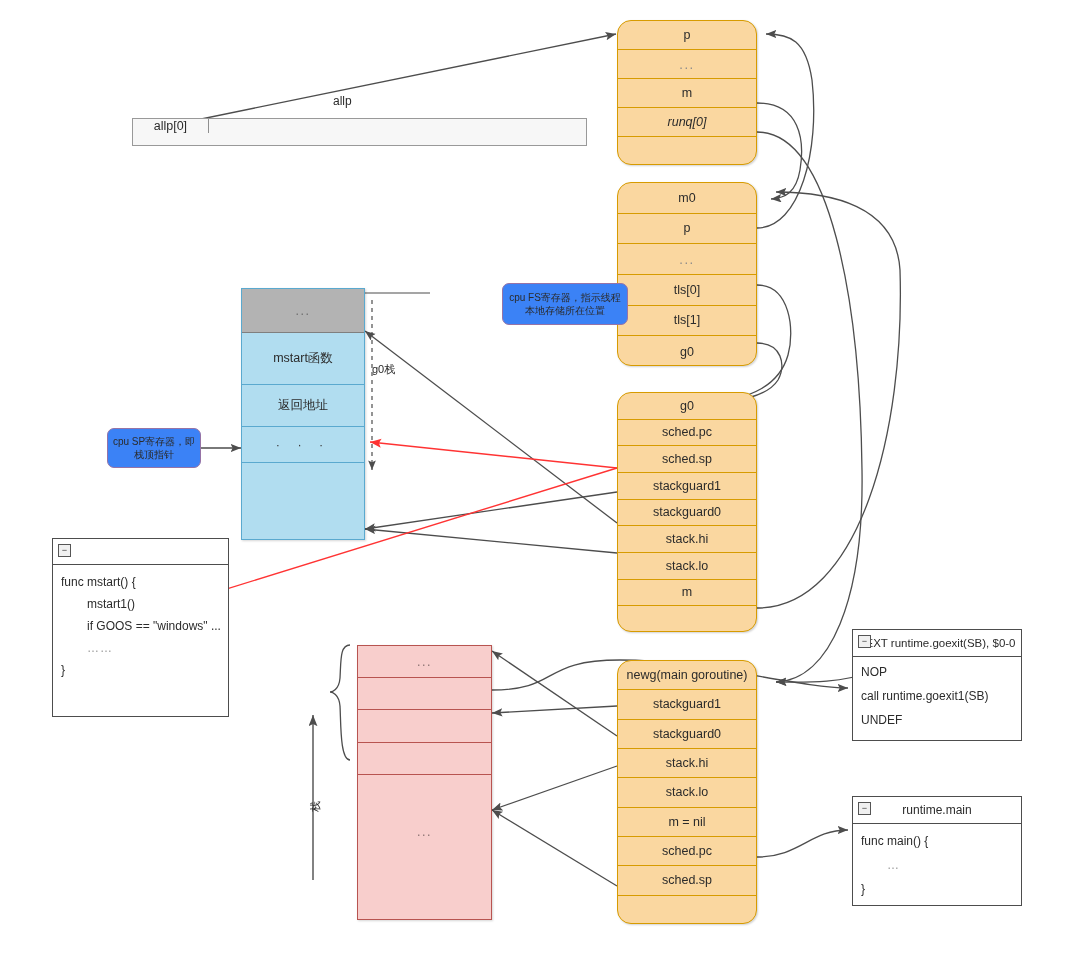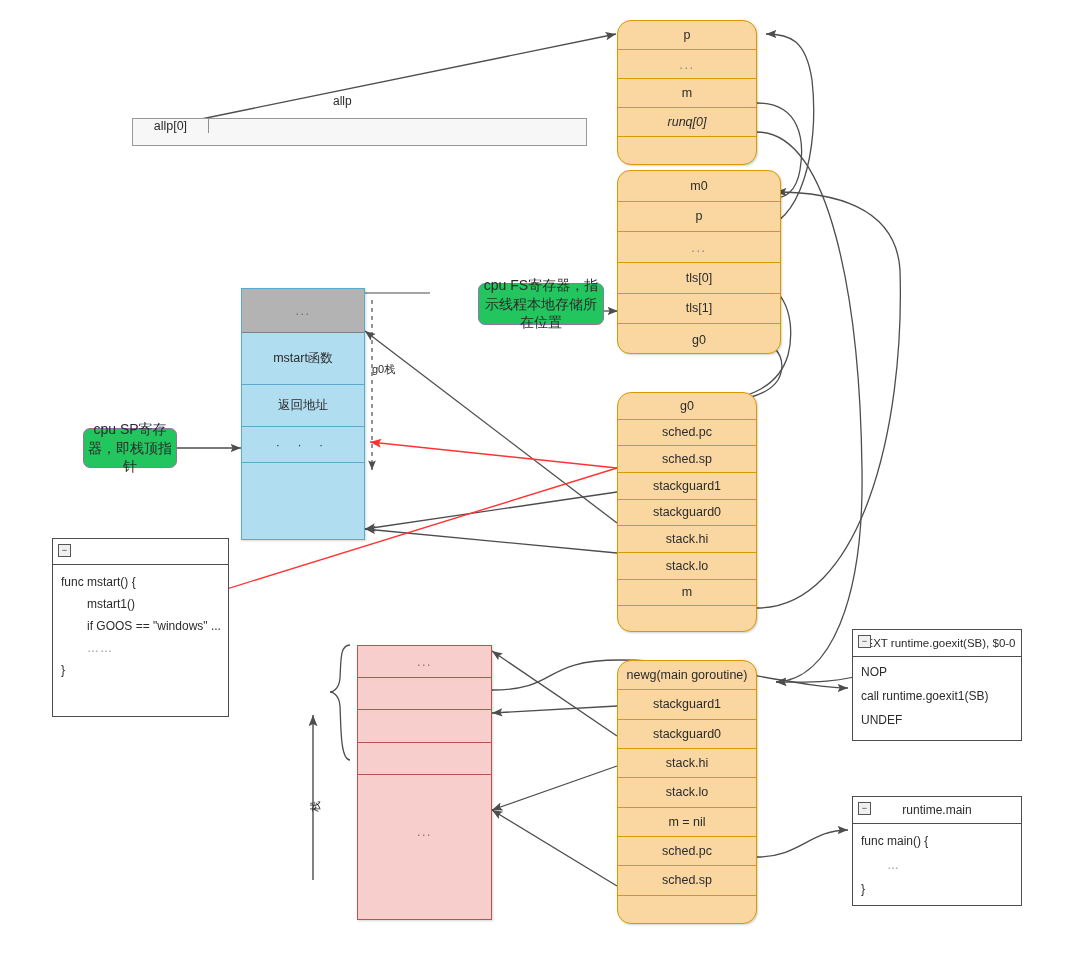--- a/index.html
+++ b/index.html
@@ -41,24 +41,24 @@
   
   .stack-pink{position:absolute;border:1.3px solid #b85450;box-sizing:border-box;
        background:#f8cecc;box-shadow:1px 1px 2px rgba(0,0,0,.16);}
   .stack-pink .row{box-sizing:border-box;border-bottom:1.2px solid #b85450;
        display:flex;align-items:center;justify-content:center;
        font-size:12.5px;color:#2b2b2b;white-space:nowrap;}
   .stack-pink .row:last-child{border-bottom:none;}
   .stack-pink .row.dots{color:#8a7070;letter-spacing:1.5px;}
 
   
-  .note{position:absolute;border:1.3px solid #9673a6;background:#22c55e;
+  .note{position:absolute;border:1.3px solid #9673a6;background:#3b82f6;
         border-radius:7px;box-sizing:border-box;display:flex;align-items:center;
-        justify-content:center;text-align:center;font-size:14px;line-height:1.35;
-        color:#2b2b2b;padding:2px 4px;}
+        justify-content:center;text-align:center;font-size:10px;line-height:1.35;
+        color:#2b2b2b;padding:2px 4px;margin-left:24px;}
 
   
   .code{position:absolute;border:1.2px solid #4d4d4d;background:#ffffff;
         box-sizing:border-box;}
   .code .title{height:26px;box-sizing:border-box;border-bottom:1.2px solid #4d4d4d;
         position:relative;display:flex;align-items:center;justify-content:center;
         font-size:12px;color:#2b2b2b;}
   .code .minus{position:absolute;left:5px;top:5px;width:11px;height:11px;
         border:1px solid #555;background:#f0f0f0;display:flex;align-items:center;
         justify-content:center;font-size:9px;line-height:9px;color:#333;}
@@ -154,21 +154,21 @@
     </div>
 
   <div class="struct" id="p-struct" style="left:617px;top:20px;width:140px;height:145px;">
       <div class="row" style="height: 29px;">p</div>
       <div class="row dots" style="height: 29px;">...</div>
       <div class="row" style="height: 29px;">m</div>
       <div class="row" style="height: 29px; font-style: italic;">runq[0]</div>
       <div class="row blank" style="height: 29px;"></div>
     </div>
 
-  <div class="struct" id="m0-struct" style="left:617px;top:170px;width:164px;height:184px;border-radius:13px;">
+  <div class="struct" id="m0-struct" style="left:617px;top:182px;width:140px;height:184px;">
       <div class="row" style="height: 30.6667px;">m0</div>
       <div class="row" style="height: 30.6667px;">p</div>
       <div class="row dots" style="height: 30.6667px;">...</div>
       <div class="row" style="height: 30.6667px;">tls[0]</div>
       <div class="row" style="height: 30.6667px;">tls[1]</div>
       <div class="row" style="height: 30.6667px;">g0</div>
     </div>
 
   <div class="struct" id="g0-struct" style="left:617px;top:392px;width:140px;height:240px;">
       <div class="row" style="height: 26.6667px;">g0</div>

